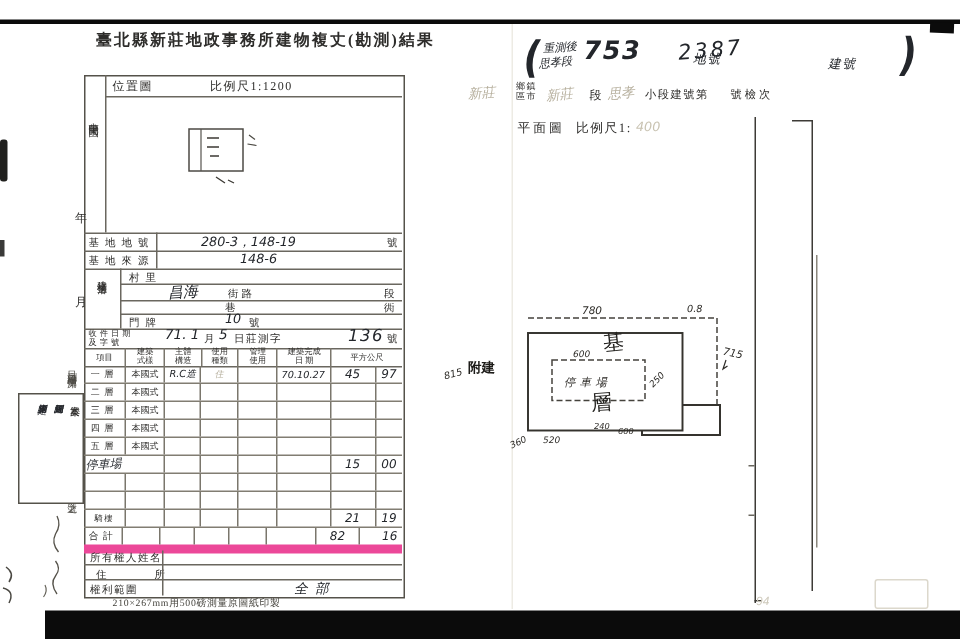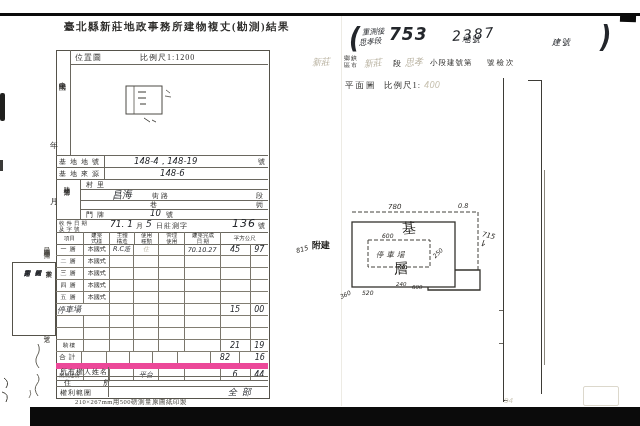--- a/index.html
+++ b/index.html
@@ -56,21 +56,21 @@
   <div class="abs hl" style="left:56px;top:179px;width:212px;"></div>
   <div class="abs hl" style="left:80px;top:189px;width:188px;"></div>
   <div class="abs hl" style="left:80px;top:200px;width:188px;"></div>
   <div class="abs hl" style="left:80px;top:209px;width:188px;"></div>
   <div class="abs hl" style="left:56px;top:219px;width:212px;"></div>
   <div class="abs hl" style="left:56px;top:232px;width:212px;"></div>
   <div class="abs vl" style="left:104px;top:155px;height:24px;"></div>
   <div class="abs vl" style="left:80px;top:179px;height:40px;"></div>
 
   <div class="abs p" style="left:59px;top:157px;font-size:7px;letter-spacing:4px;">基地地號</div>
-  <div class="abs hw" style="left:134px;top:156px;font-size:8.5px;">148-4，148-19</div>
+  <div class="abs hw" style="left:134px;top:156px;font-size:8.5px;">280-3，148-19</div>
   <div class="abs p" style="left:258px;top:157px;font-size:7px;">號</div>
 
   <div class="abs p" style="left:59px;top:169px;font-size:7px;letter-spacing:4px;">基地來源</div>
   <div class="abs hw" style="left:160px;top:168px;font-size:8.5px;">148-6</div>
 
   <div class="abs p vert" style="left:62px;top:181px;font-size:6.5px;letter-spacing:1px;">建物坐落</div>
   <div class="abs p" style="left:86px;top:180px;font-size:7px;letter-spacing:4px;">村里</div>
   <div class="abs hw" style="left:112px;top:188px;font-size:10px;transform:rotate(-4deg);">昌海</div>
   <div class="abs p" style="left:152px;top:191px;font-size:7px;letter-spacing:2px;">街路</div>
   <div class="abs p" style="left:256px;top:191px;font-size:7px;">段</div>
@@ -211,38 +211,28 @@
     <div class="row" style="height:11px;border-bottom:6px solid #ec4899;font-size:6.5px;">
       <div class="cell p" style="width:28px;letter-spacing:3px;">合計</div>
       <div class="cell" style="width:26px;"></div>
         <div class="cell" style="width:24px;"></div>
       <div class="cell" style="width:24px;"></div>
         <div class="cell" style="width:26px;"></div>
       <div class="cell" style="width:36px;"></div>
       <div class="cell hw" style="width:30px;font-size:8px;">82</div>
       <div class="cell hw" style="width:18px;font-size:8px;margin-left:12px;">16</div>
     </div>
-    <div class="row" style="height:11px;border-bottom:1px solid #6a675f;font-size:5px;">
-      <div class="cell p" style="width:28px;">附屬建物</div>
-      <div class="cell" style="width:26px;"></div>
-        <div class="cell" style="width:24px;"></div>
-      <div class="cell hw" style="width:24px;font-size:7px;">平台</div>
-      <div class="cell" style="width:26px;"></div>
-        <div class="cell" style="width:36px;"></div>
-      <div class="cell hw" style="width:30px;font-size:8px;">6</div>
-      <div class="cell hw" style="width:18px;font-size:8px;">44</div>
-    </div>
   </div>
 
   <div class="abs p" style="left:60px;top:367px;font-size:7px;letter-spacing:1px;">所有權人姓名</div>
   <div class="abs hl" style="left:56px;top:376px;width:212px;"></div>
   <div class="abs p" style="left:64px;top:378px;font-size:7px;letter-spacing:6px;">住　　所</div>
   <div class="abs hl" style="left:56px;top:386px;width:212px;"></div>
   <div class="abs p" style="left:60px;top:388px;font-size:7px;letter-spacing:1px;">權利範圍</div>
-  <div class="abs hw" style="left:196px;top:386px;font-size:9px;letter-spacing:5px;margin-left:32px;">全部</div>
+  <div class="abs hw" style="left:196px;top:386px;font-size:9px;letter-spacing:5px;">全部</div>
   <div class="abs vl" style="left:108px;top:367px;height:30px;"></div>
 
   <div class="abs p" style="left:75px;top:398px;font-size:6.5px;letter-spacing:0.5px;color:#44423c;">210×267mm用500磅測量原圖紙印製</div>
 
   <div class="abs p vert" style="left:42px;top:242px;font-size:6.5px;letter-spacing:1px;color:#4a4842;">目測繪圖簿第</div>
   <div class="abs p vert" style="left:42px;top:330px;font-size:6.5px;color:#4a4842;">號之</div>
 
   <div class="abs box vert" style="left:12px;top:262px;width:38px;height:68px;padding:2px;font-size:6.5px;">
     <div class="p" style="margin-left:2px;">本案於</div>
     <div class="hw" style="margin-left:2px;font-size:6px;">經關係人到場</div>

